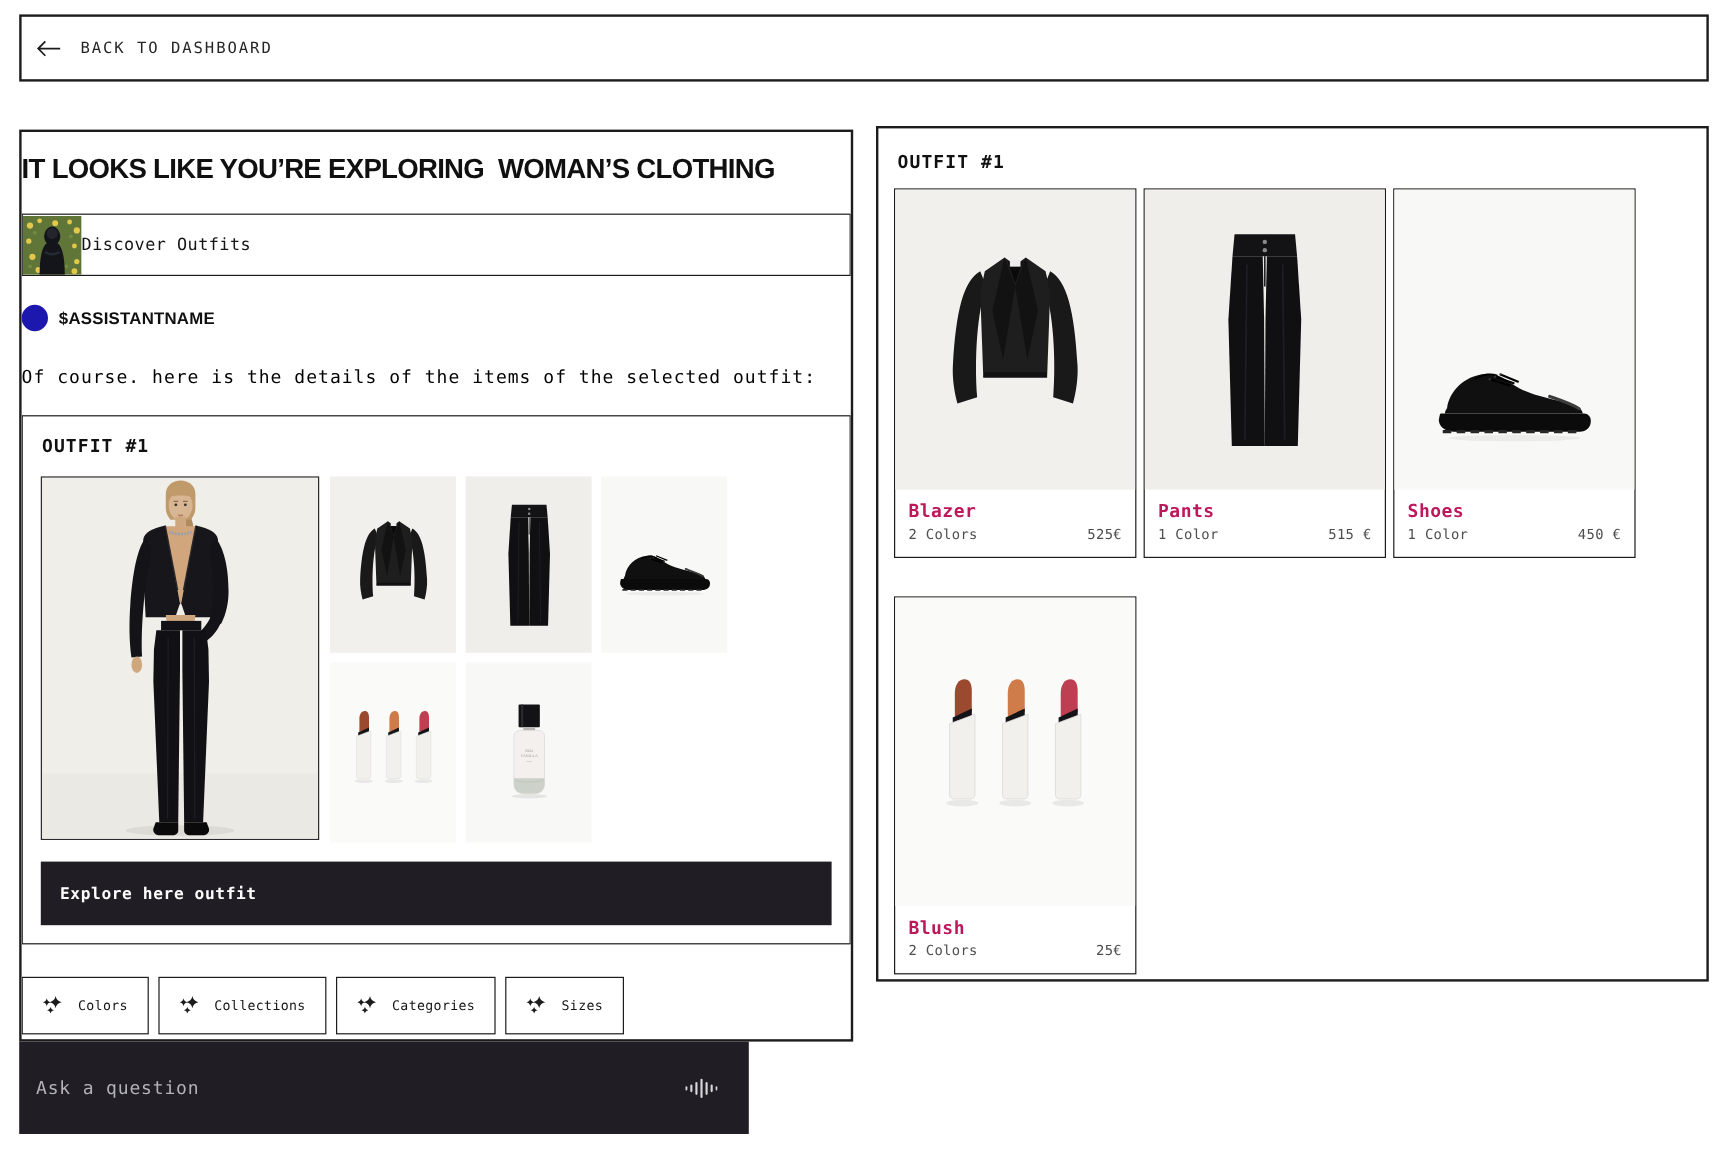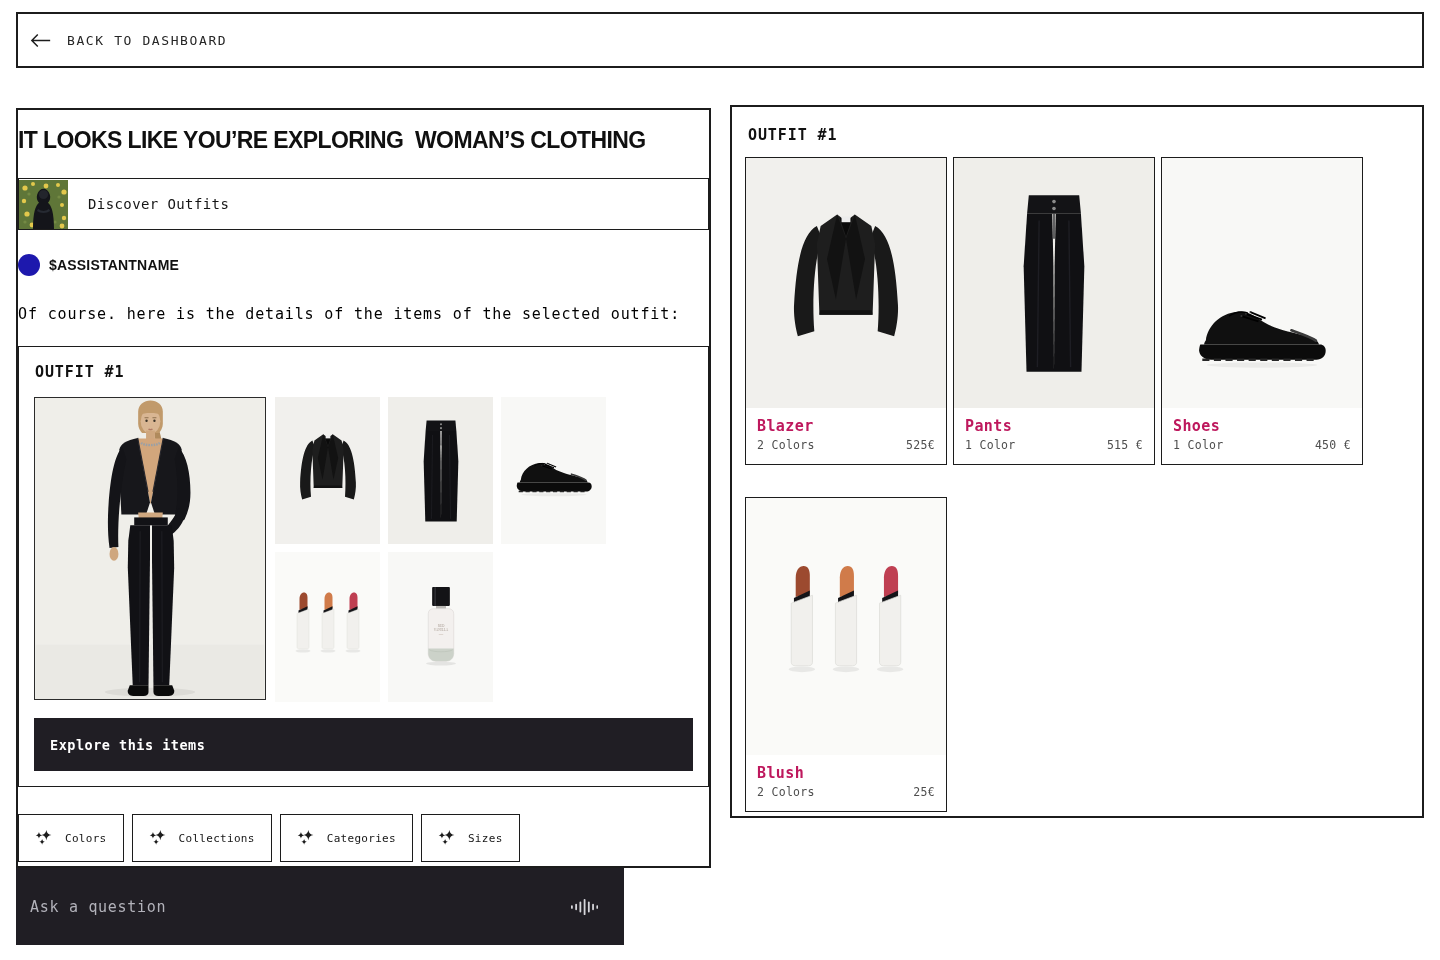--- a/index.html
+++ b/index.html
@@ -15,21 +15,21 @@
 
   
   .assistant-panel { position:absolute; left:16px; top:108px; width:695px; height:760px;
                      border:2px solid #1c1c1c; padding:14px 0; background:#fff; overflow:hidden; }
   .heading { font-size:23px; font-weight:800; letter-spacing:-0.6px; line-height:27px;
              color:#101010; white-space:pre; margin-top:3px; }
   .discover-row { margin-top:24px; height:52px; border:1.5px solid #1c1c1c; display:flex;
                   align-items:center; background:#fff; cursor:pointer; }
   .discover-avatar { width:49px; height:49px; flex:none; display:block; }
   .discover-label { font-family:"DejaVu Sans Mono","Liberation Mono",monospace; font-size:14px;
-                    letter-spacing:0.4px; margin-left:20px; color:#151515; }
+                    letter-spacing:0.4px; color:#151515; }
   .assistant-row { margin-top:24px; display:flex; align-items:center; gap:9px; }
   .assistant-dot { width:22px; height:22px; border-radius:50%; background:#1d18ad; flex:none; }
   .assistant-name { font-size:14px; font-weight:800; letter-spacing:0.2px; color:#101010; }
   .assistant-message { margin-top:29px; font-family:"DejaVu Sans Mono","Liberation Mono",monospace;
                        font-size:15px; letter-spacing:0.85px; color:#000000; white-space:nowrap; }
 
   
   .outfit-card { margin-top:23px; border:1.5px solid #1c1c1c; padding:13px 15px 15px; background:#fff; }
   .outfit-card-title { font-family:"DejaVu Sans Mono","Liberation Mono",monospace; font-weight:700;
                        font-size:15px; letter-spacing:0.9px; color:#111; margin:3px 0 0 1px; }
@@ -306,21 +306,21 @@
             </svg>
         </div>
         <div class="thumb t-perfume">
           <svg width="72" height="100" viewBox="0 0 130 180">
               <use href="#sym-perfume"></use>
             </svg>
         </div>
         <div class="thumb"></div>
       </div>
     </div>
-    <button class="explore-btn">Explore this items</button>
+    <button class="explore-btn">Explore here outfit</button>
   </div>
 
   <div class="chips-row">
     <div class="chip">
       <span style="display:flex;">
         <svg width="18" height="18">
             <use href="#sym-sparkle"></use>
           </svg>
       </span>
       <span>Colors</span>

